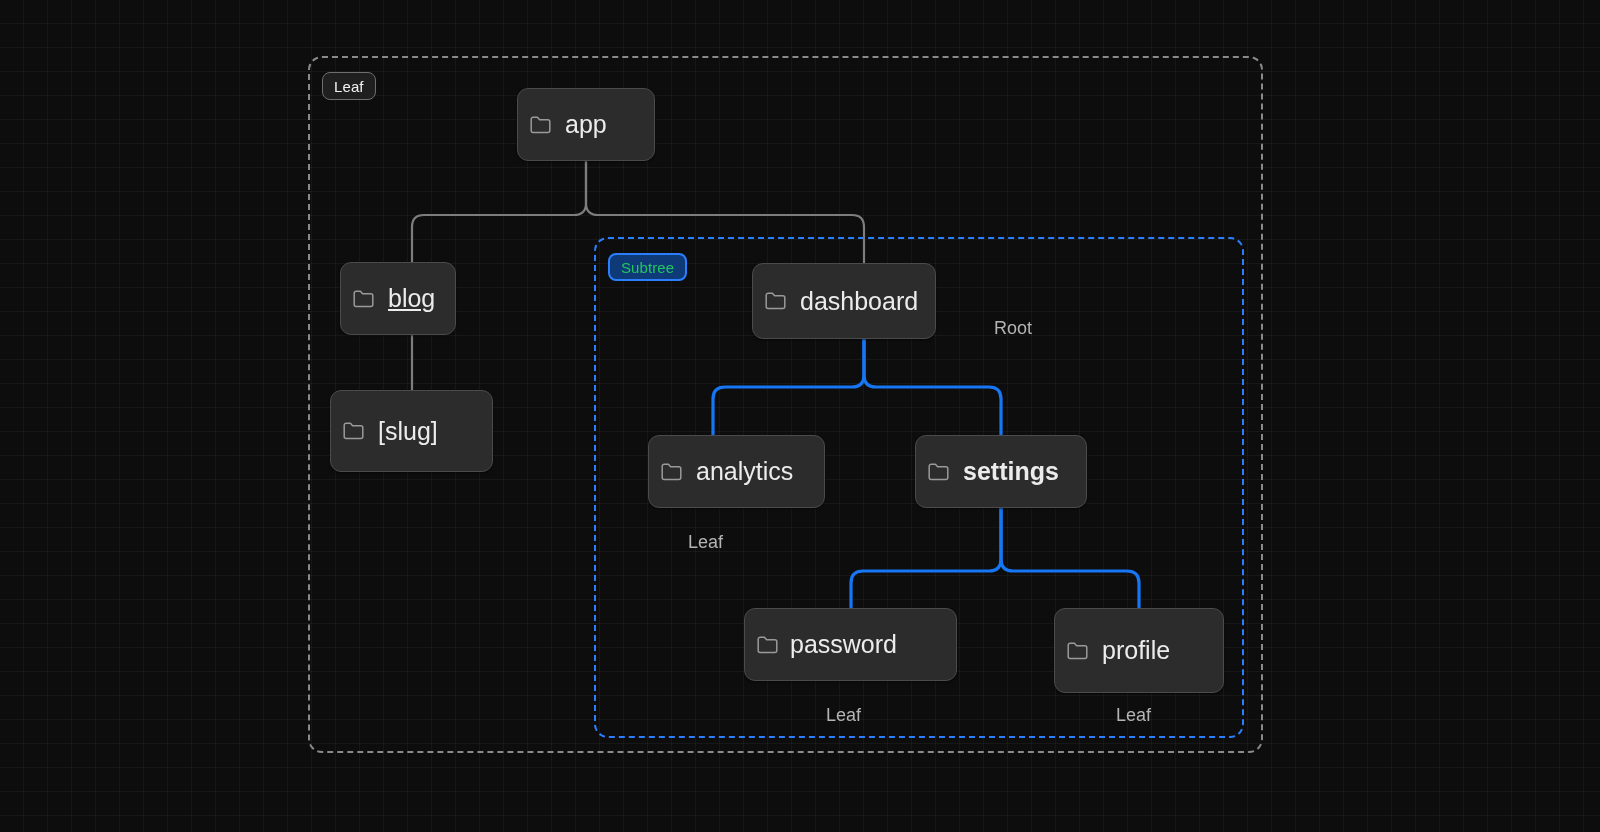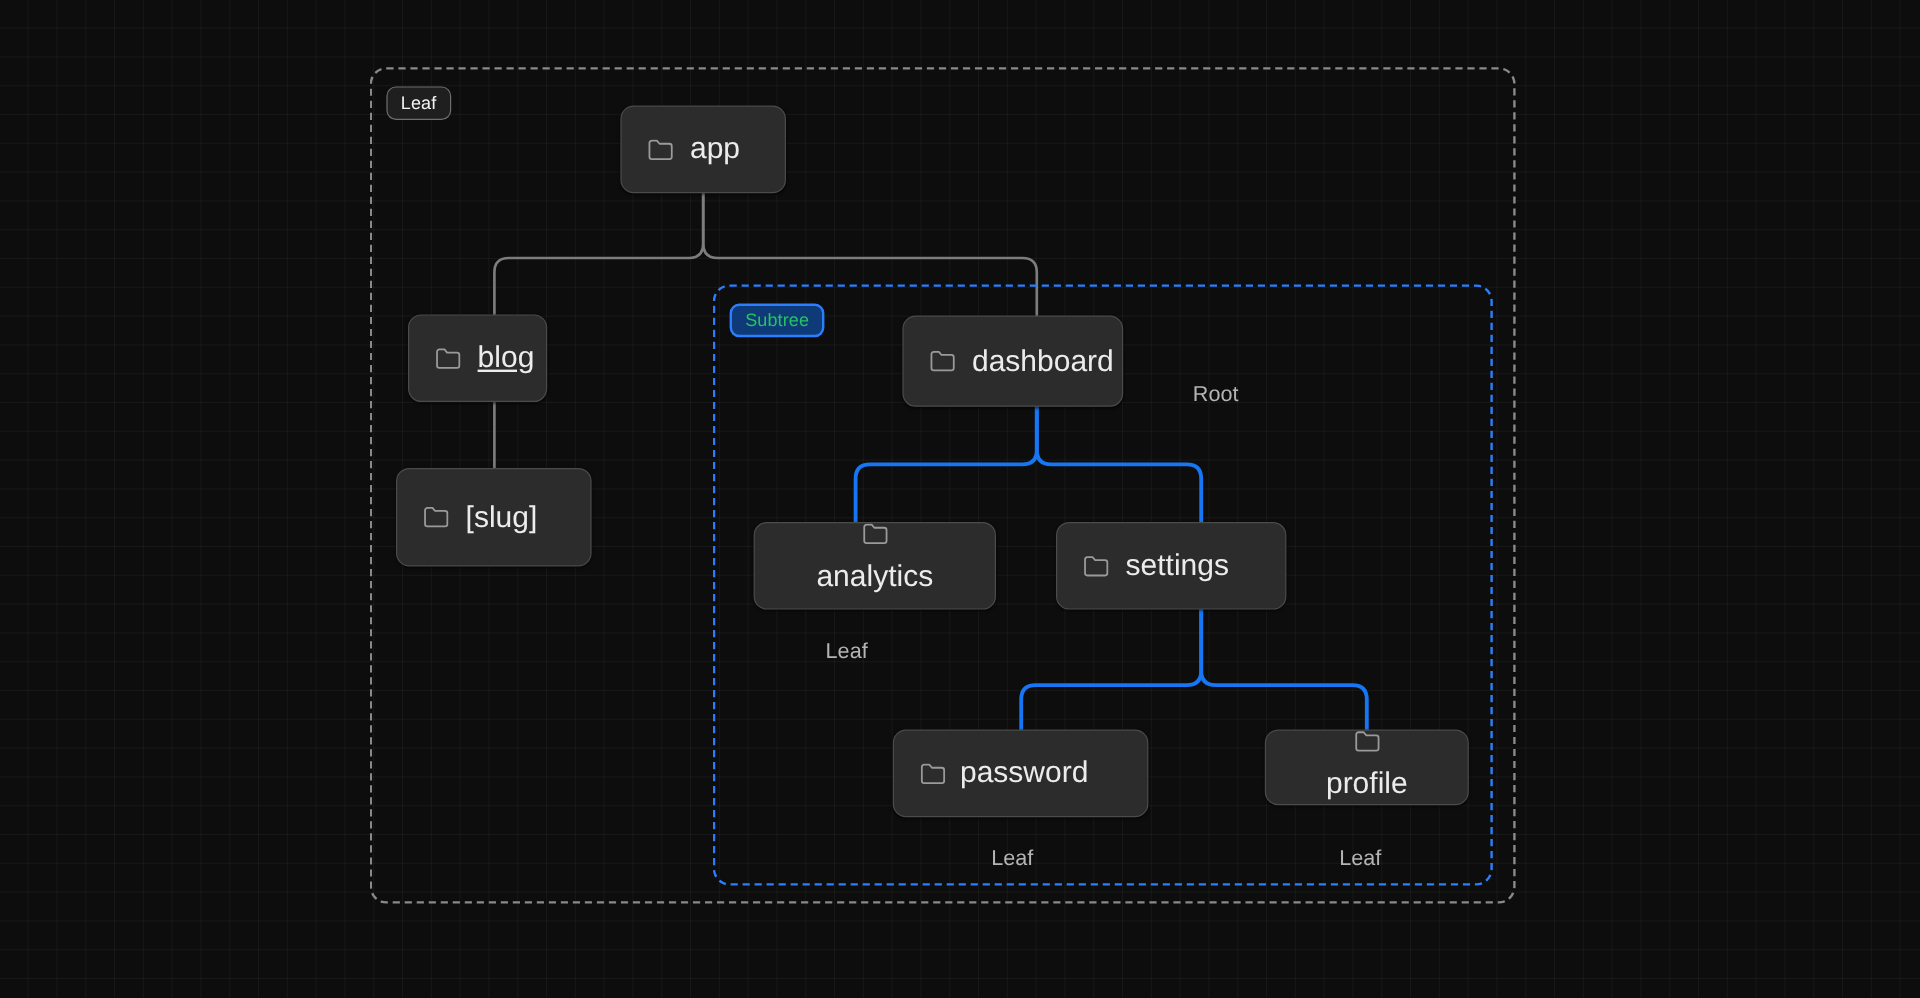--- a/index.html
+++ b/index.html
@@ -100,21 +100,21 @@
     stroke-linejoin: round;
   }
 
   
   .node {
     position: absolute;
     box-sizing: border-box;
     display: flex;
     align-items: center;
     gap: 14px;
-    padding: 0 22px;
+    padding: 0 12px;
     background: #2c2c2c;
     border: 1px solid #4b4b4b;
     border-radius: 11px;
     color: #ededed;
     box-shadow: 0 1px 2px rgba(0,0,0,0.5);
   }
   .node .folder-icon {
     display: flex;
     align-items: center;
     flex: 0 0 auto;
@@ -124,24 +124,24 @@
     line-height: 1;
     white-space: nowrap;
     color: #ececec;
   }
 
   
   .n-app      { left: 517px;  top: 88px;  width: 138px; height: 73px; }
   .n-blog     { left: 340px;  top: 262px; width: 116px; height: 73px; text-decoration: underline; }
   .n-slug     { left: 330px;  top: 390px; width: 163px; height: 82px; }
   .n-dashboard{ left: 752px;  top: 263px; width: 184px; height: 76px; }
-  .n-analytics{ left: 628px;  top: 435px; width: 202px; height: 73px; flex-direction: column; }
-  .n-settings { left: 880px;  top: 435px; width: 192px; height: 73px; }
+  .n-analytics{ left: 648px;  top: 435px; width: 177px; height: 73px; }
+  .n-settings { left: 915px;  top: 435px; width: 172px; height: 73px; font-weight: bold; }
   .n-password { left: 744px;  top: 608px; width: 213px; height: 73px; gap: 12px; }
-  .n-profile  { left: 1054px; top: 608px; width: 170px; height: 63px; flex-direction: column; }
+  .n-profile  { left: 1054px; top: 608px; width: 170px; height: 85px; }
 
   
   .caption {
     position: absolute;
     font-size: 18px;
     color: #b4b4b4;
     white-space: nowrap;
     line-height: 1;
   }
   .cap-root      { left: 994px; top: 291px; margin-top: 28px; }

